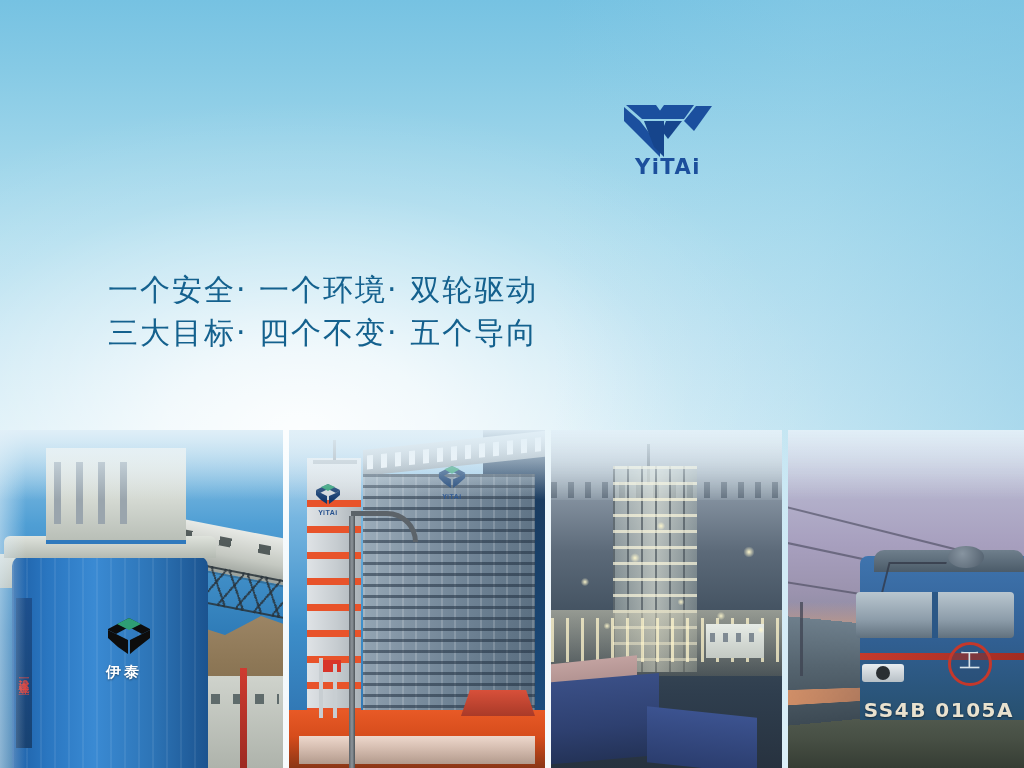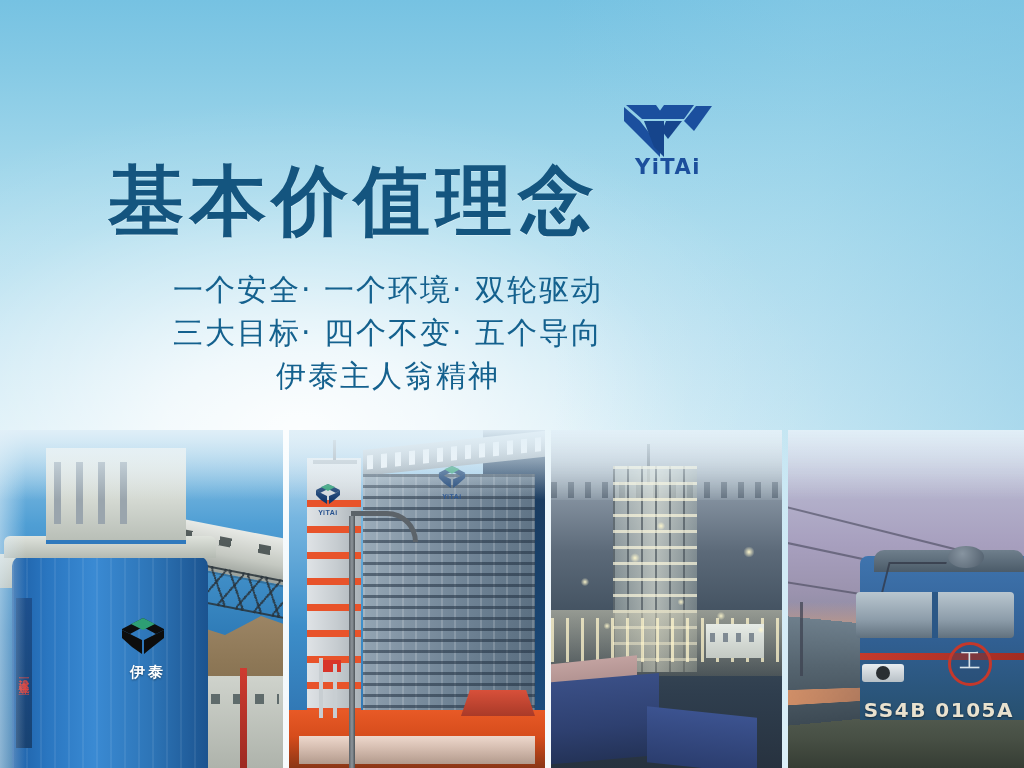--- a/index.html
+++ b/index.html
@@ -118,21 +118,20 @@
     left: 108px; top: 268px;
     width: 560px;
   }
   .sub-line {
     font-family: "DejaVu Sans", "Liberation Sans", sans-serif;
     font-size: 30px;
     color: #14618e;
     letter-spacing: 2px;
     line-height: 43px;
     white-space: nowrap;
-    text-align: center;
   }
 
   
   .photo-strip {
     position: absolute;
     left: 0; top: 430px;
     width: 1024px; height: 338px;
     display: flex;
     gap: 6px;
   }
@@ -217,21 +216,21 @@
   .p1-tower-band{
     position:absolute; left:46px; bottom:224px; width:140px; height:7px;
     background:#2f79bd;
   }
   .p1-shed {
     position: absolute; left: 0; bottom: 180px; width: 62px; height: 34px;
     background: linear-gradient(180deg,#d9ded7,#b3b9b1);
   }
   .p1-logo {
     position: absolute; left: 106px; bottom: 86px;
-    width: 60px; text-align: right; z-index: 22;
+    width: 60px; text-align: left; z-index: 22;
   }
   .p1-logo-txt{
     margin-top: 3px; font-size: 15px; font-weight: bold; color: #ffffff;
     font-family: "DejaVu Serif", serif; letter-spacing: 3px;
     text-shadow: 0 1px 2px rgba(0,0,0,0.45);
   }
   .p1-vsign {
     position: absolute; left: 16px; bottom: 20px; width: 16px; height: 150px;
     background: linear-gradient(180deg,#1d4f8c,#17406f);
     color: #e8453a; font-size: 11px; letter-spacing: 1px;
@@ -503,26 +502,24 @@
         <polygon points="76,5 92,5 74,30 64,20" fill="#1b4f9e"></polygon>
         <polygon points="4,6 20,20 40,46 40,56 26,42 4,20" fill="#1b4f9e"></polygon>
         <polygon points="24,20 44,20 44,56 34,46" fill="#16458c"></polygon>
         <polygon points="46,20 62,20 48,38 42,30" fill="#16458c"></polygon>
       </svg>
       <div class="logo-word">YiTAi</div>
     </div>
 
   </div>
 
-  <div class="headline">基本价值理念</div>
 
   <div class="subtitles">
     <div class="sub-line">一个安全·  一个环境·  双轮驱动</div>
     <div class="sub-line">三大目标·  四个不变·  五个导向</div>
-    <div class="sub-line">伊泰主人翁精神</div>
   </div>
 
   <div class="photo-strip">
 
     <div class="panel p1">
       <div class="p1-hill"></div>
       <div class="p1-bldg-far"></div>
       <div class="p1-redsign"></div>
       <div class="p1-shed"></div>
       <div class="p1-conveyor"></div>

